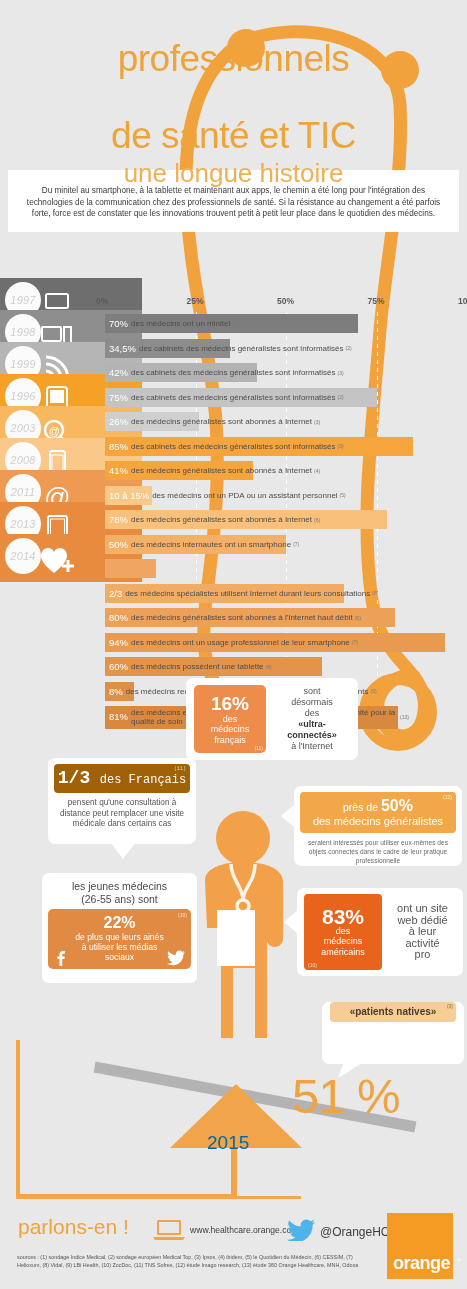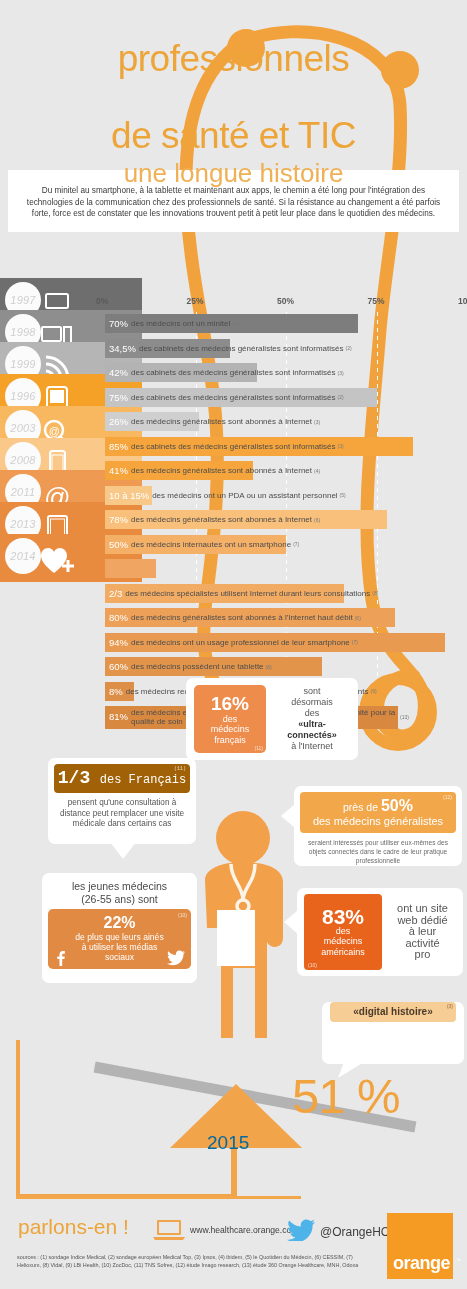--- a/index.html
+++ b/index.html
@@ -486,21 +486,21 @@
       <div>activité</div>
       <div>pro</div>
     </div>
     <svg style="position:absolute;left:-13px;top:22px;width:14px;height:24px;" viewBox="0 0 14 24">
         <path d="M14 0 L14 24 L0 12 Z" fill="#fff"></path>
       </svg>
   </div>
 
   <div class="callout c-dn">
     <div class="tagbox">
-      <span>«digital histoire»</span>
+      <span>«patients natives»</span>
       <span class="sup-idx" style="right:3px;top:1px;color:#b08a52;">(3)</span>
     </div>
     <svg style="position:absolute;left:16px;top:60px;width:26px;height:16px;" viewBox="0 0 26 16">
         <path d="M26 0 L6 0 L0 16 Z" fill="#fff"></path>
       </svg>
   </div>
 
   <svg class="seesaw" viewBox="0 0 467 165">
     <path d="M100 28 L410 86" stroke="#b3b3b3" stroke-width="11" stroke-linecap="square"></path>
     <path d="M236 44 L302 108 L170 108 Z" fill="#f2a44a"></path>

